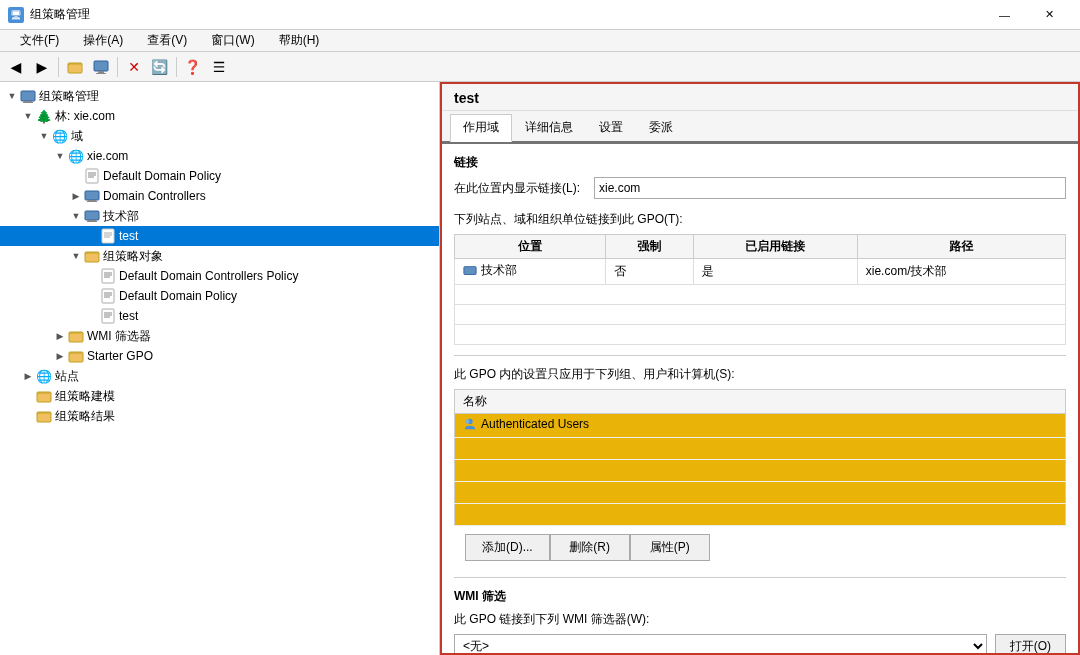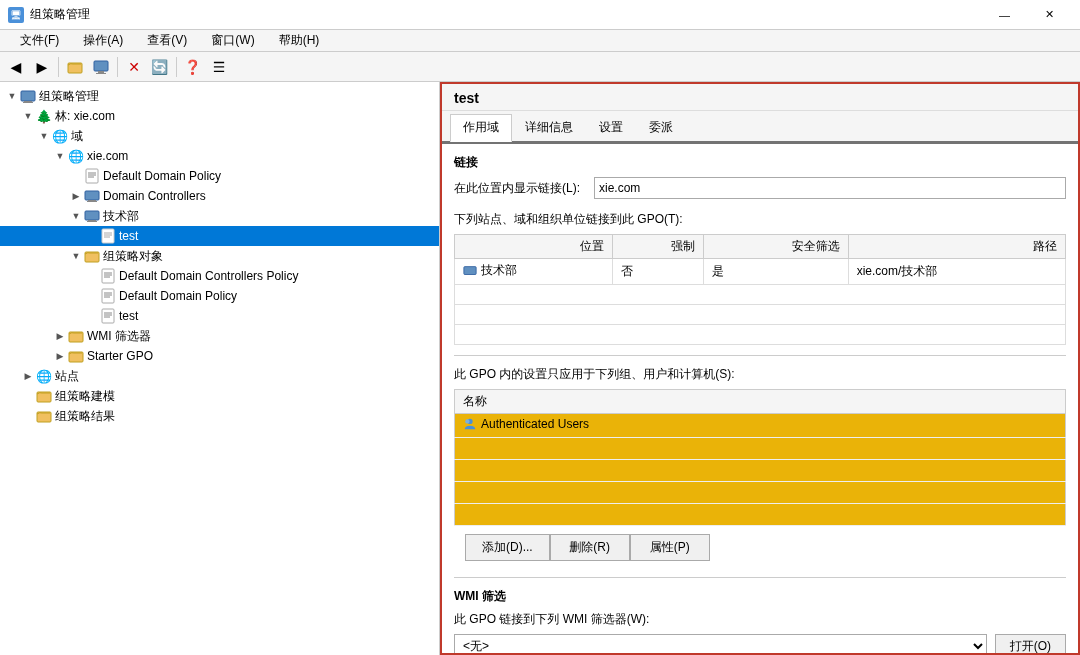--- a/index.html
+++ b/index.html
@@ -240,22 +240,22 @@
       width: 100%;
       border-collapse: collapse;
       border: 1px solid #ccc;
       font-size: 12px;
       margin-bottom: 8px;
     }
     .data-table th {
       background: #f5f5f5;
       border: 1px solid #ccc;
       padding: 3px 8px;
-      text-align: right;
-      font-weight: normal;
+      text-align: center;
+      font-weight: bold;
       color: #000;
     }
     .data-table td {
       border: 1px solid #ddd;
       padding: 3px 8px;
       background: #fff;
     }
 
     .row-icon {
       display: inline-flex;
@@ -606,21 +606,21 @@
         <div class="field-value">xie.com</div>
       </div>
 
       <div class="section-desc">下列站点、域和组织单位链接到此 GPO(T):</div>
 
       <table class="data-table">
         <thead>
           <tr>
             <th>位置</th>
             <th>强制</th>
-            <th>安全筛选</th>
+            <th>已启用链接</th>
             <th>路径</th>
           </tr>
         </thead>
         <tbody>
           <tr>
             <td>
               <span class="row-icon">
                 <svg width="14" height="14" viewBox="0 0 16 16">
                     <rect x="1" y="3" width="14" height="9" rx="1" fill="#6090c0" stroke="#3060a0" stroke-width="1"></rect>
                   </svg>

